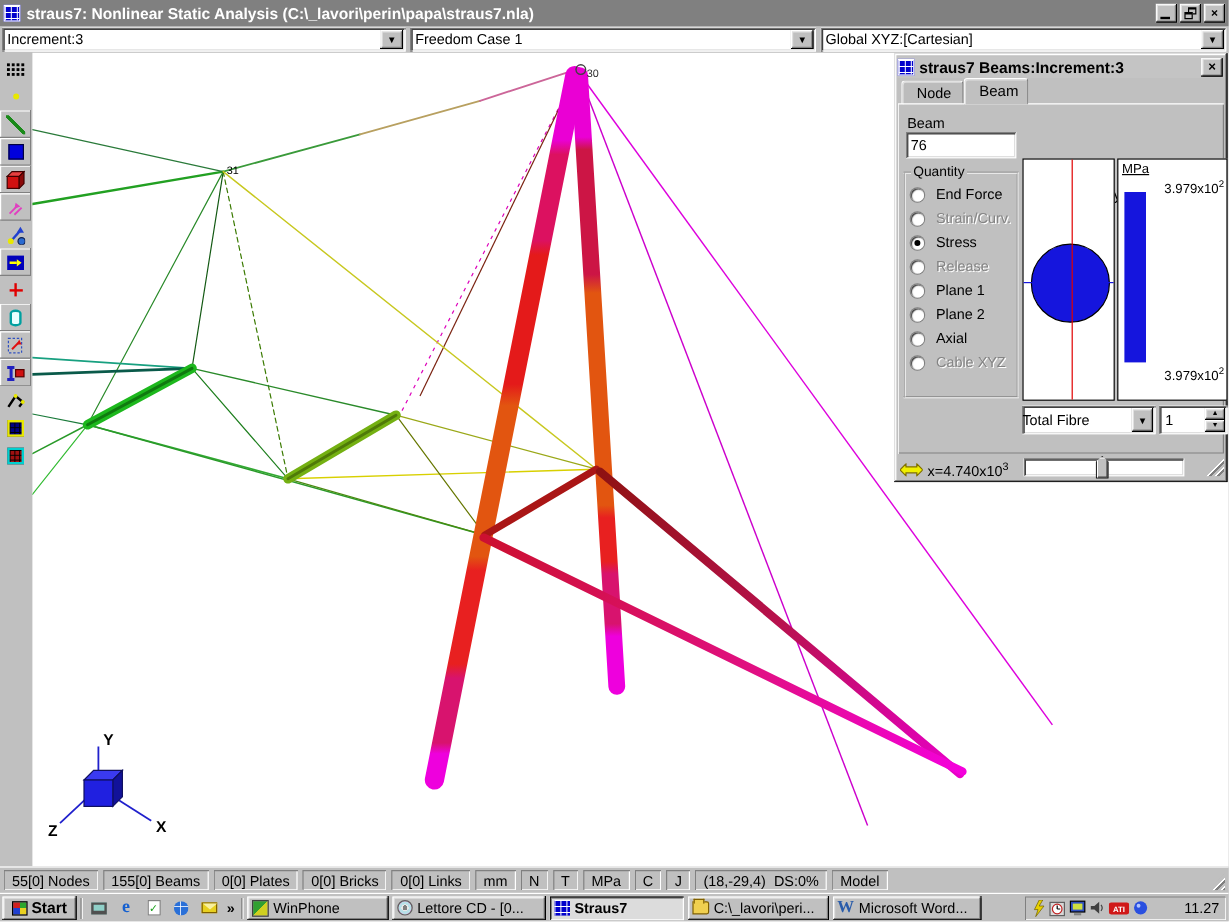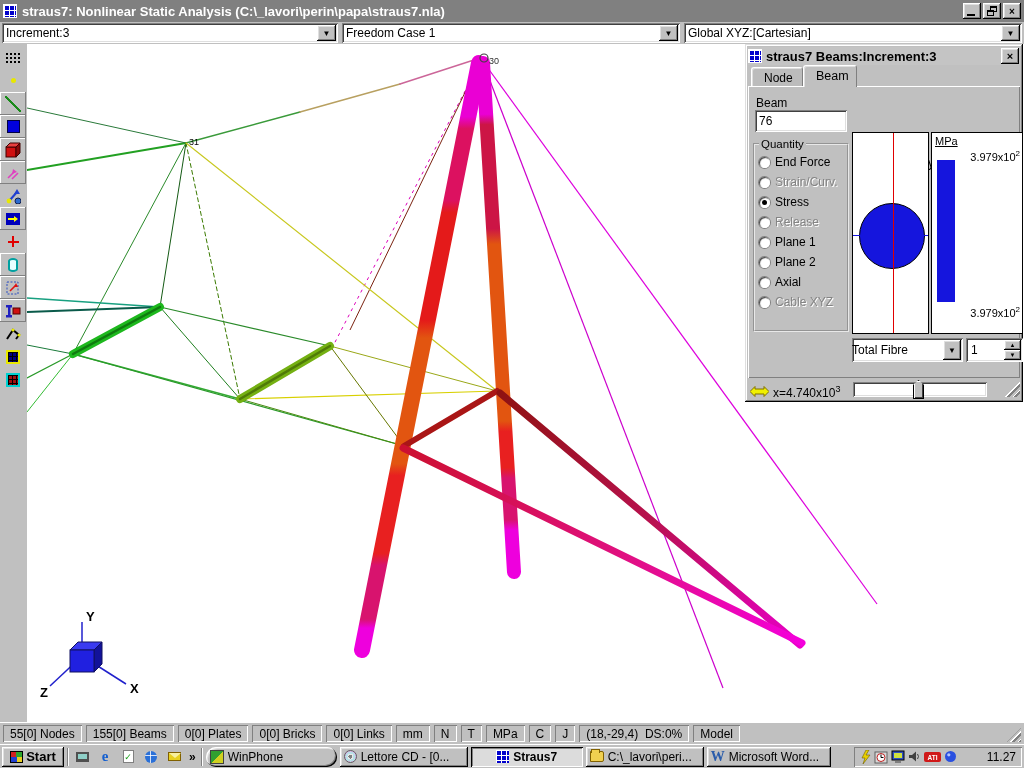--- a/index.html
+++ b/index.html
@@ -62,21 +62,21 @@
     border-radius:3px 3px 0 0; box-shadow: inset 1px 1px 0 #dfdfdf; }
   .tab.active { top:21px; height:22px; z-index:3; font-size:12.5px; }
   .tab.inactive { top:23px; z-index:1; background:#bcbcbc; }
   #tabpage { position:absolute; left:3px; top:42px; width:272px; height:292px; z-index:2;
     box-shadow: inset 1px 1px 0 #fff, inset -1px -1px 0 #808080; }
   .dlg-label { position:absolute; font-size:12px; }
   #beam-input { position:absolute; left:7px; top:66px; width:92px; height:22px; padding:4px 4px 0; font-size:12px; }
   fieldset.gbox { position:absolute; border:2px groove #e8e8e8; padding:2px 4px; }
   fieldset.gbox legend { font-size:11.5px; padding:0 2px; }
   #gb-quantity { left:5px; top:94px; width:96px; height:194px; }
-  .q-row { display:flex; align-items:center; gap:5px; height:20px; }
+  .q-row { display:flex; align-items:center; gap:10px; height:20px; }
   .radio { width:11px; height:11px; border-radius:50%; background:#fff; flex:0 0 auto; position:relative;
     box-shadow: inset 1px 1px 1px #404040, inset -1px -1px 1px #fff, 0 0 0 1px #808080; }
   .radio.sel::after { content:""; position:absolute; left:3px; top:3px; width:5px; height:5px; border-radius:50%; background:#000; }
   .q-label { white-space:nowrap; font-size:12px; }
   .q-label.dis { color:#848484; text-shadow:1px 1px 0 #fff; }
   #gb-find { left:5px; top:286px; width:96px; height:46px; }
   #btn-min { position:absolute; left:12px; top:10px; width:72px; height:24px; border:1px solid #000;
     font-size:12px; }
   #btn-min .focus-ring { position:absolute; left:2px; top:2px; right:2px; bottom:2px; border:1px dotted #000; display:flex; align-items:center; justify-content:center; }
   #info-row { position:absolute; left:106px; top:50px; width:168px; display:flex; gap:12px; white-space:nowrap; font-size:12px; }
@@ -128,21 +128,21 @@
   .qicon { width:20px; height:20px; display:flex; align-items:center; justify-content:center; font-size:12px; }
   .ie-e { color:#1560d0; font-weight:bold; font-size:15px; font-family:"Liberation Serif", serif; }
   .deskic { width:13px; height:10px; background:#8fd0c8; border:2px solid #505050; border-bottom-width:3px; }
   .docic { width:11px; height:13px; background:#fff; border:1px solid #808080; color:#18a018; font-size:9px; text-align:center; line-height:12px; }
   .globeic { width:12px; height:12px; border-radius:50%; background:#2a70d8;
     background-image: linear-gradient(transparent 4px, rgba(255,255,255,.8) 4px 5px, transparent 5px), linear-gradient(90deg, transparent 5px, rgba(255,255,255,.8) 5px 6px, transparent 6px); }
   .mailic { width:13px; height:9px; background:#e8d020; border:1px solid #806000; position:relative; }
   .mailic::after { content:""; position:absolute; left:0; top:0; border-left:6px solid transparent; border-right:6px solid transparent; border-top:5px solid #f8f0a0; }
   .chev { font-size:12px; font-weight:bold; padding:0 2px; }
   .taskbtn { height:20px; padding:0 4px; gap:4px; justify-content:flex-start; font-size:12px; white-space:nowrap; overflow:hidden; }
-  .tb-wp { width:131px;border-radius:10px; } .tb-cd { width:128px; } .tb-s7 { width:112px; font-weight:bold;justify-content:center; } .tb-dir { width:118px; } .tb-word { width:124px; }
+  .tb-wp { width:118px; } .tb-cd { width:128px; } .tb-s7 { width:112px; font-weight:bold; } .tb-dir { width:118px; } .tb-word { width:124px; }
   .wpic { width:14px; height:14px; flex:0 0 auto; background: linear-gradient(135deg, #30a030 50%, #d0d020 50%); border:1px solid #404040; }
   .cdic { width:13px; height:13px; flex:0 0 auto; border-radius:50%; background: radial-gradient(circle at 50% 50%, #808080 0 2px, #e8e8e8 2px 3px, #b8e0e8 3px 5px, #d8b8e8 5px); border:1px solid #606060; }
   .s7ic { width:13px; height:13px; flex:0 0 auto; background:#0000cc;
     background-image: linear-gradient(#fff 1px, transparent 1px), linear-gradient(90deg, #fff 1px, transparent 1px); background-size:5px 5px; }
   .folderic { width:14px; height:11px; flex:0 0 auto; background:#f0d050; border:1px solid #806000; border-radius:0 2px 2px 0; position:relative; }
   .folderic::before { content:""; position:absolute; left:0; top:-3px; width:7px; height:3px; background:#f0d050; border:1px solid #806000; border-bottom:none; }
   .wordic { color:#2a5caa; font-weight:bold; font-size:14px; font-family:"Liberation Serif", serif; flex:0 0 auto; }
   #tray { margin-left:auto; height:20px; width:168px; display:flex; align-items:center; gap:3px; padding:0 6px;
     box-shadow: inset 1px 1px 0 #808080, inset -1px -1px 0 #fff; }
   #clock { margin-left:auto; font-size:12px; }

